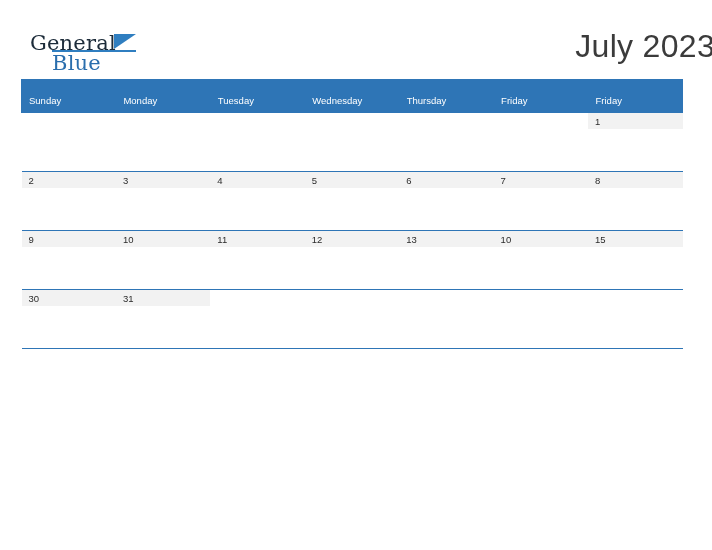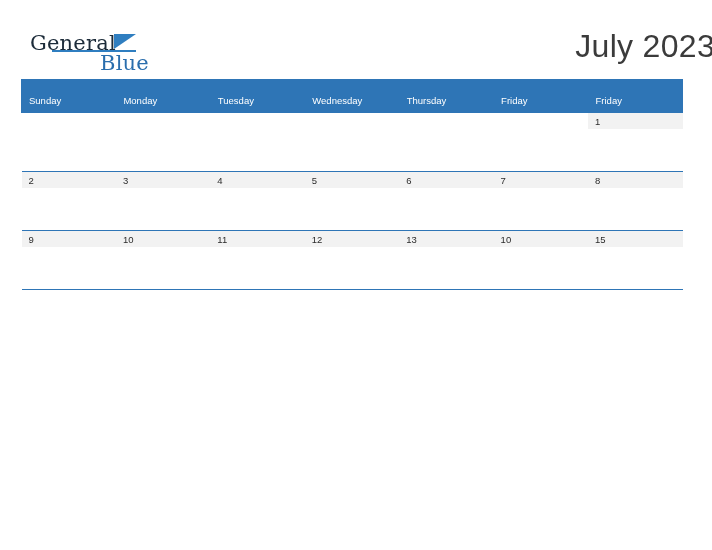--- a/index.html
+++ b/index.html
@@ -46,21 +46,20 @@
     letter-spacing: 0.2px;
   }
   .logo-blue {
     position: absolute;
     left: 22px;
     top: 20px;
     font-size: 21px;
     font-family: "DejaVu Serif", serif;
     color: #2a6ead;
     letter-spacing: 0.2px;
-    margin-left: 48px;
   }
   .logo-swoosh {
     position: absolute;
     left: 84px;
     top: 3px;
     width: 0;
     height: 0;
     border-left: 22px solid #2f7ec0;
     border-bottom: 15px solid transparent;
   }
@@ -214,16 +213,39 @@
           <td class="daycell">
             <span class="daynum">13</span>
           </td>
           <td class="daycell">
             <span class="daynum">10</span>
           </td>
           <td class="daycell">
             <span class="daynum">15</span>
           </td>
         </tr>
+        <tr class="week">
+          <td class="daycell">
+            <span class="daynum">30</span>
+          </td>
+          <td class="daycell">
+            <span class="daynum">31</span>
+          </td>
+          <td class="daycell blank">
+            <span class="daynum" style="background: rgb(255, 255, 255);"></span>
+          </td>
+          <td class="daycell blank">
+            <span class="daynum" style="background: rgb(255, 255, 255);"></span>
+          </td>
+          <td class="daycell blank">
+            <span class="daynum" style="background: rgb(255, 255, 255);"></span>
+          </td>
+          <td class="daycell blank">
+            <span class="daynum" style="background: rgb(255, 255, 255);"></span>
+          </td>
+          <td class="daycell blank">
+            <span class="daynum" style="background: rgb(255, 255, 255);"></span>
+          </td>
+        </tr>
       </tbody>
   </table>
 
 </div>
 
 </body></html>

